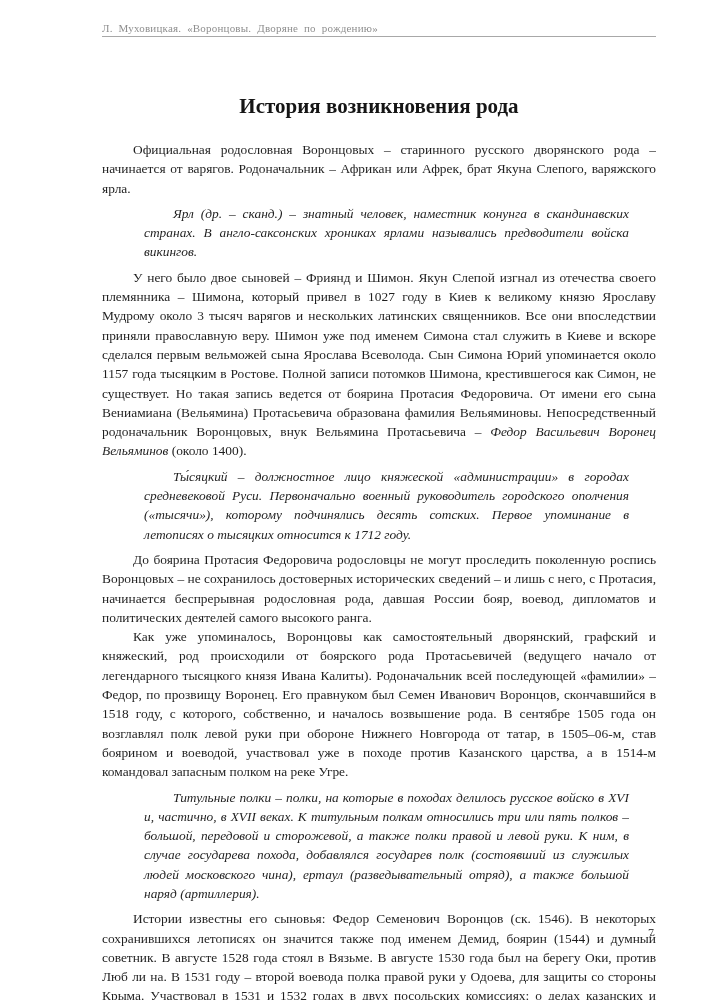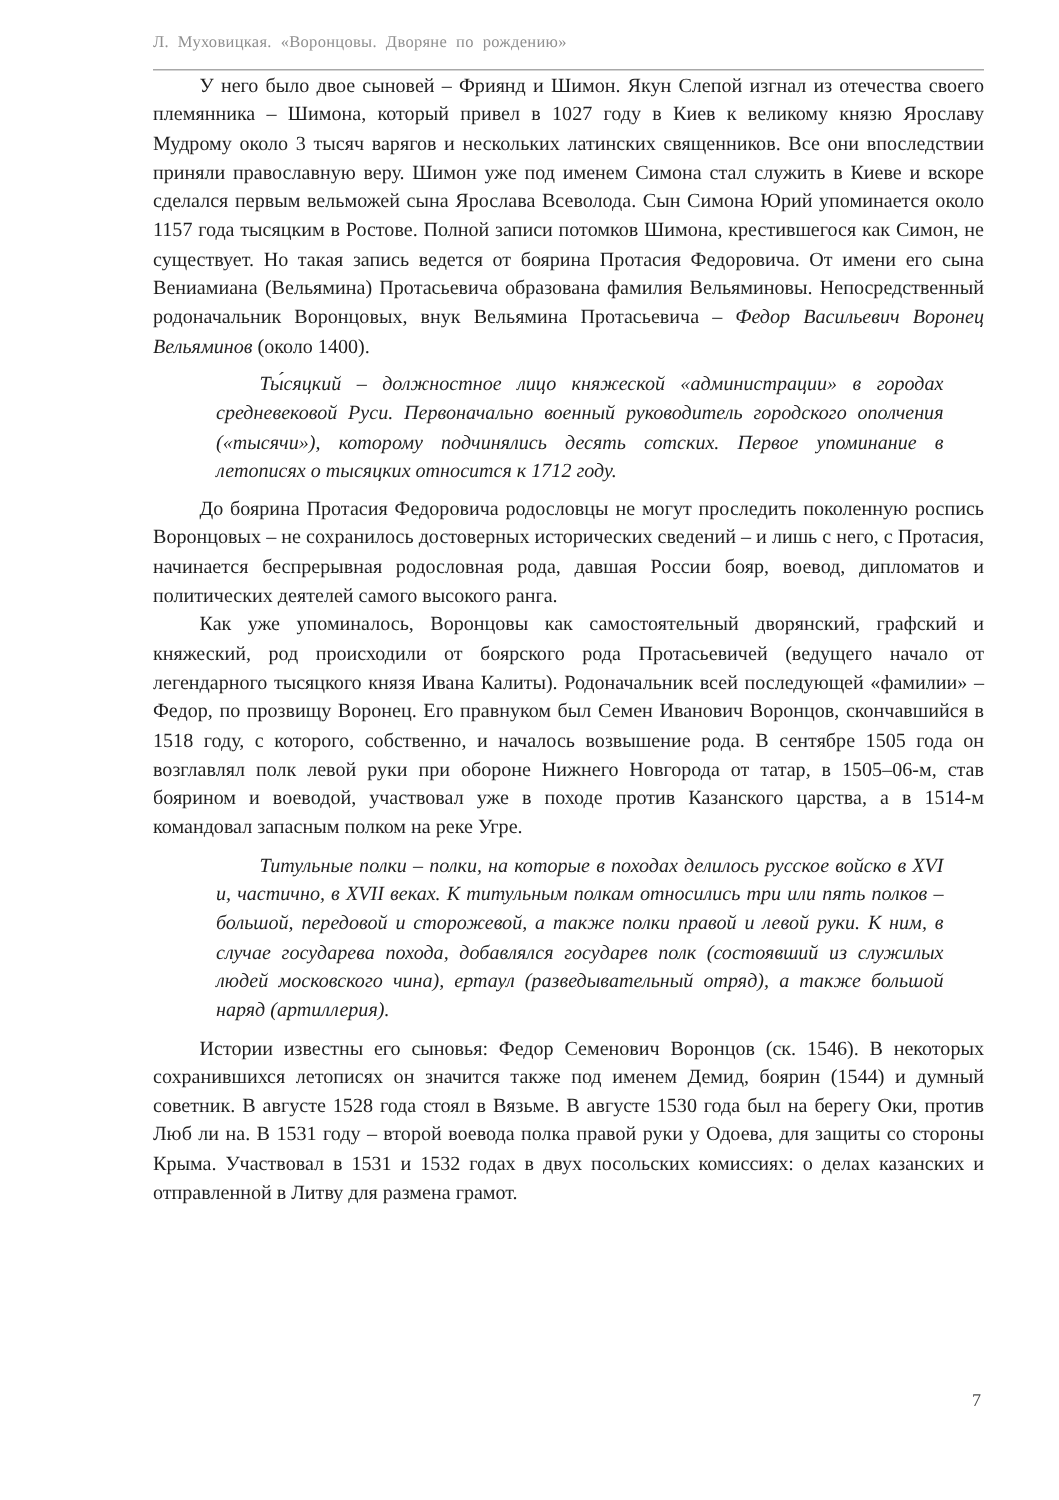--- a/index.html
+++ b/index.html
@@ -16,21 +16,21 @@
     padding: 22px 50px 0 102px;
     font-family: "Liberation Serif", "DejaVu Serif", serif;
     color: #1f1f1f;
     overflow: hidden;
   }
   .running-header {
     font-size: 11px;
     color: #8f8f8f;
     letter-spacing: 0.2px;
     word-spacing: 3px;
-    padding-bottom: 12px;
+    padding-bottom: 2px;
     border-bottom: 1px solid #a8a8a8;
   }
   .chapter-title {
     font-size: 21px;
     line-height: 27px;
     font-weight: bold;
     text-align: center;
     margin: 56px 0 20px 0;
     color: #151515;
   }
@@ -64,22 +64,25 @@
 <body>
 
 <div class="page">
 
   <header class="running-header">
     <span>Л. Муховицкая. «Воронцовы. Дворяне по рождению»</span>
   </header>
 
   <main>
 
+    <h1 class="chapter-title">История возникновения рода</h1>
 
+    <p class="para">Официальная родословная Воронцовых – старинного русского дворянского рода – начинается от варягов. Родоначальник – Африкан или Афрек, брат Якуна Слепого, варяжского ярла.</p>
 
+    <div class="quote">Ярл (др. – сканд.) – знатный человек, наместник конунга в скандинавских странах. В англо-саксонских хрониках ярлами назывались предводители войска викингов.</div>
 
     <p class="para"><span>У него было двое сыновей – Фриянд и Шимон. Якун Слепой изгнал из отечества своего племянника – Шимона, который привел в 1027 году в Киев к великому князю Ярославу Мудрому около 3 тысяч варягов и нескольких латинских священников. Все они впоследствии приняли православную веру. Шимон уже под именем Симона стал служить в Киеве и вскоре сделался первым вельможей сына Ярослава Всеволода. Сын Симона Юрий упоминается около 1157 года тысяцким в Ростове. Полной записи потомков Шимона, крестившегося как Симон, не существует. Но такая запись ведется от боярина Протасия Федоровича. От имени его сына Вениамиана (Вельямина) Протасьевича образована фамилия Вельяминовы. Непосредственный родоначальник Воронцовых, внук Вельямина Протасьевича – </span><span class="em-name">Федор Васильевич Воронец Вельяминов</span><span> (около 1400).</span></p>
 
     <div class="quote">Ты́сяцкий – должностное лицо княжеской «администрации» в городах средневековой Руси. Первоначально военный руководитель городского ополчения («тысячи»), которому подчинялись десять сотских. Первое упоминание в летописях о тысяцких относится к 1712 году.</div>
 
     <p class="para">До боярина Протасия Федоровича родословцы не могут проследить поколенную роспись Воронцовых – не сохранилось достоверных исторических сведений – и лишь с него, с Протасия, начинается беспрерывная родословная рода, давшая России бояр, воевод, дипломатов и политических деятелей самого высокого ранга.</p>
 
     <p class="para">Как уже упоминалось, Воронцовы как самостоятельный дворянский, графский и княжеский, род происходили от боярского рода Протасьевичей (ведущего начало от легендарного тысяцкого князя Ивана Калиты). Родоначальник всей последующей «фамилии» – Федор, по прозвищу Воронец. Его правнуком был Семен Иванович Воронцов, скончавшийся в 1518 году, с которого, собственно, и началось возвышение рода. В сентябре 1505 года он возглавлял полк левой руки при обороне Нижнего Новгорода от татар, в 1505–06-м, став боярином и воеводой, участвовал уже в походе против Казанского царства, а в 1514-м командовал запасным полком на реке Угре.</p>
 
     <div class="quote">Титульные полки – полки, на которые в походах делилось русское войско в XVI и, частично, в XVII веках. К титульным полкам относились три или пять полков – большой, передовой и сторожевой, а также полки правой и левой руки. К ним, в случае государева похода, добавлялся государев полк (состоявший из служилых людей московского чина), ертаул (разведывательный отряд), а также большой наряд (артиллерия).</div>

